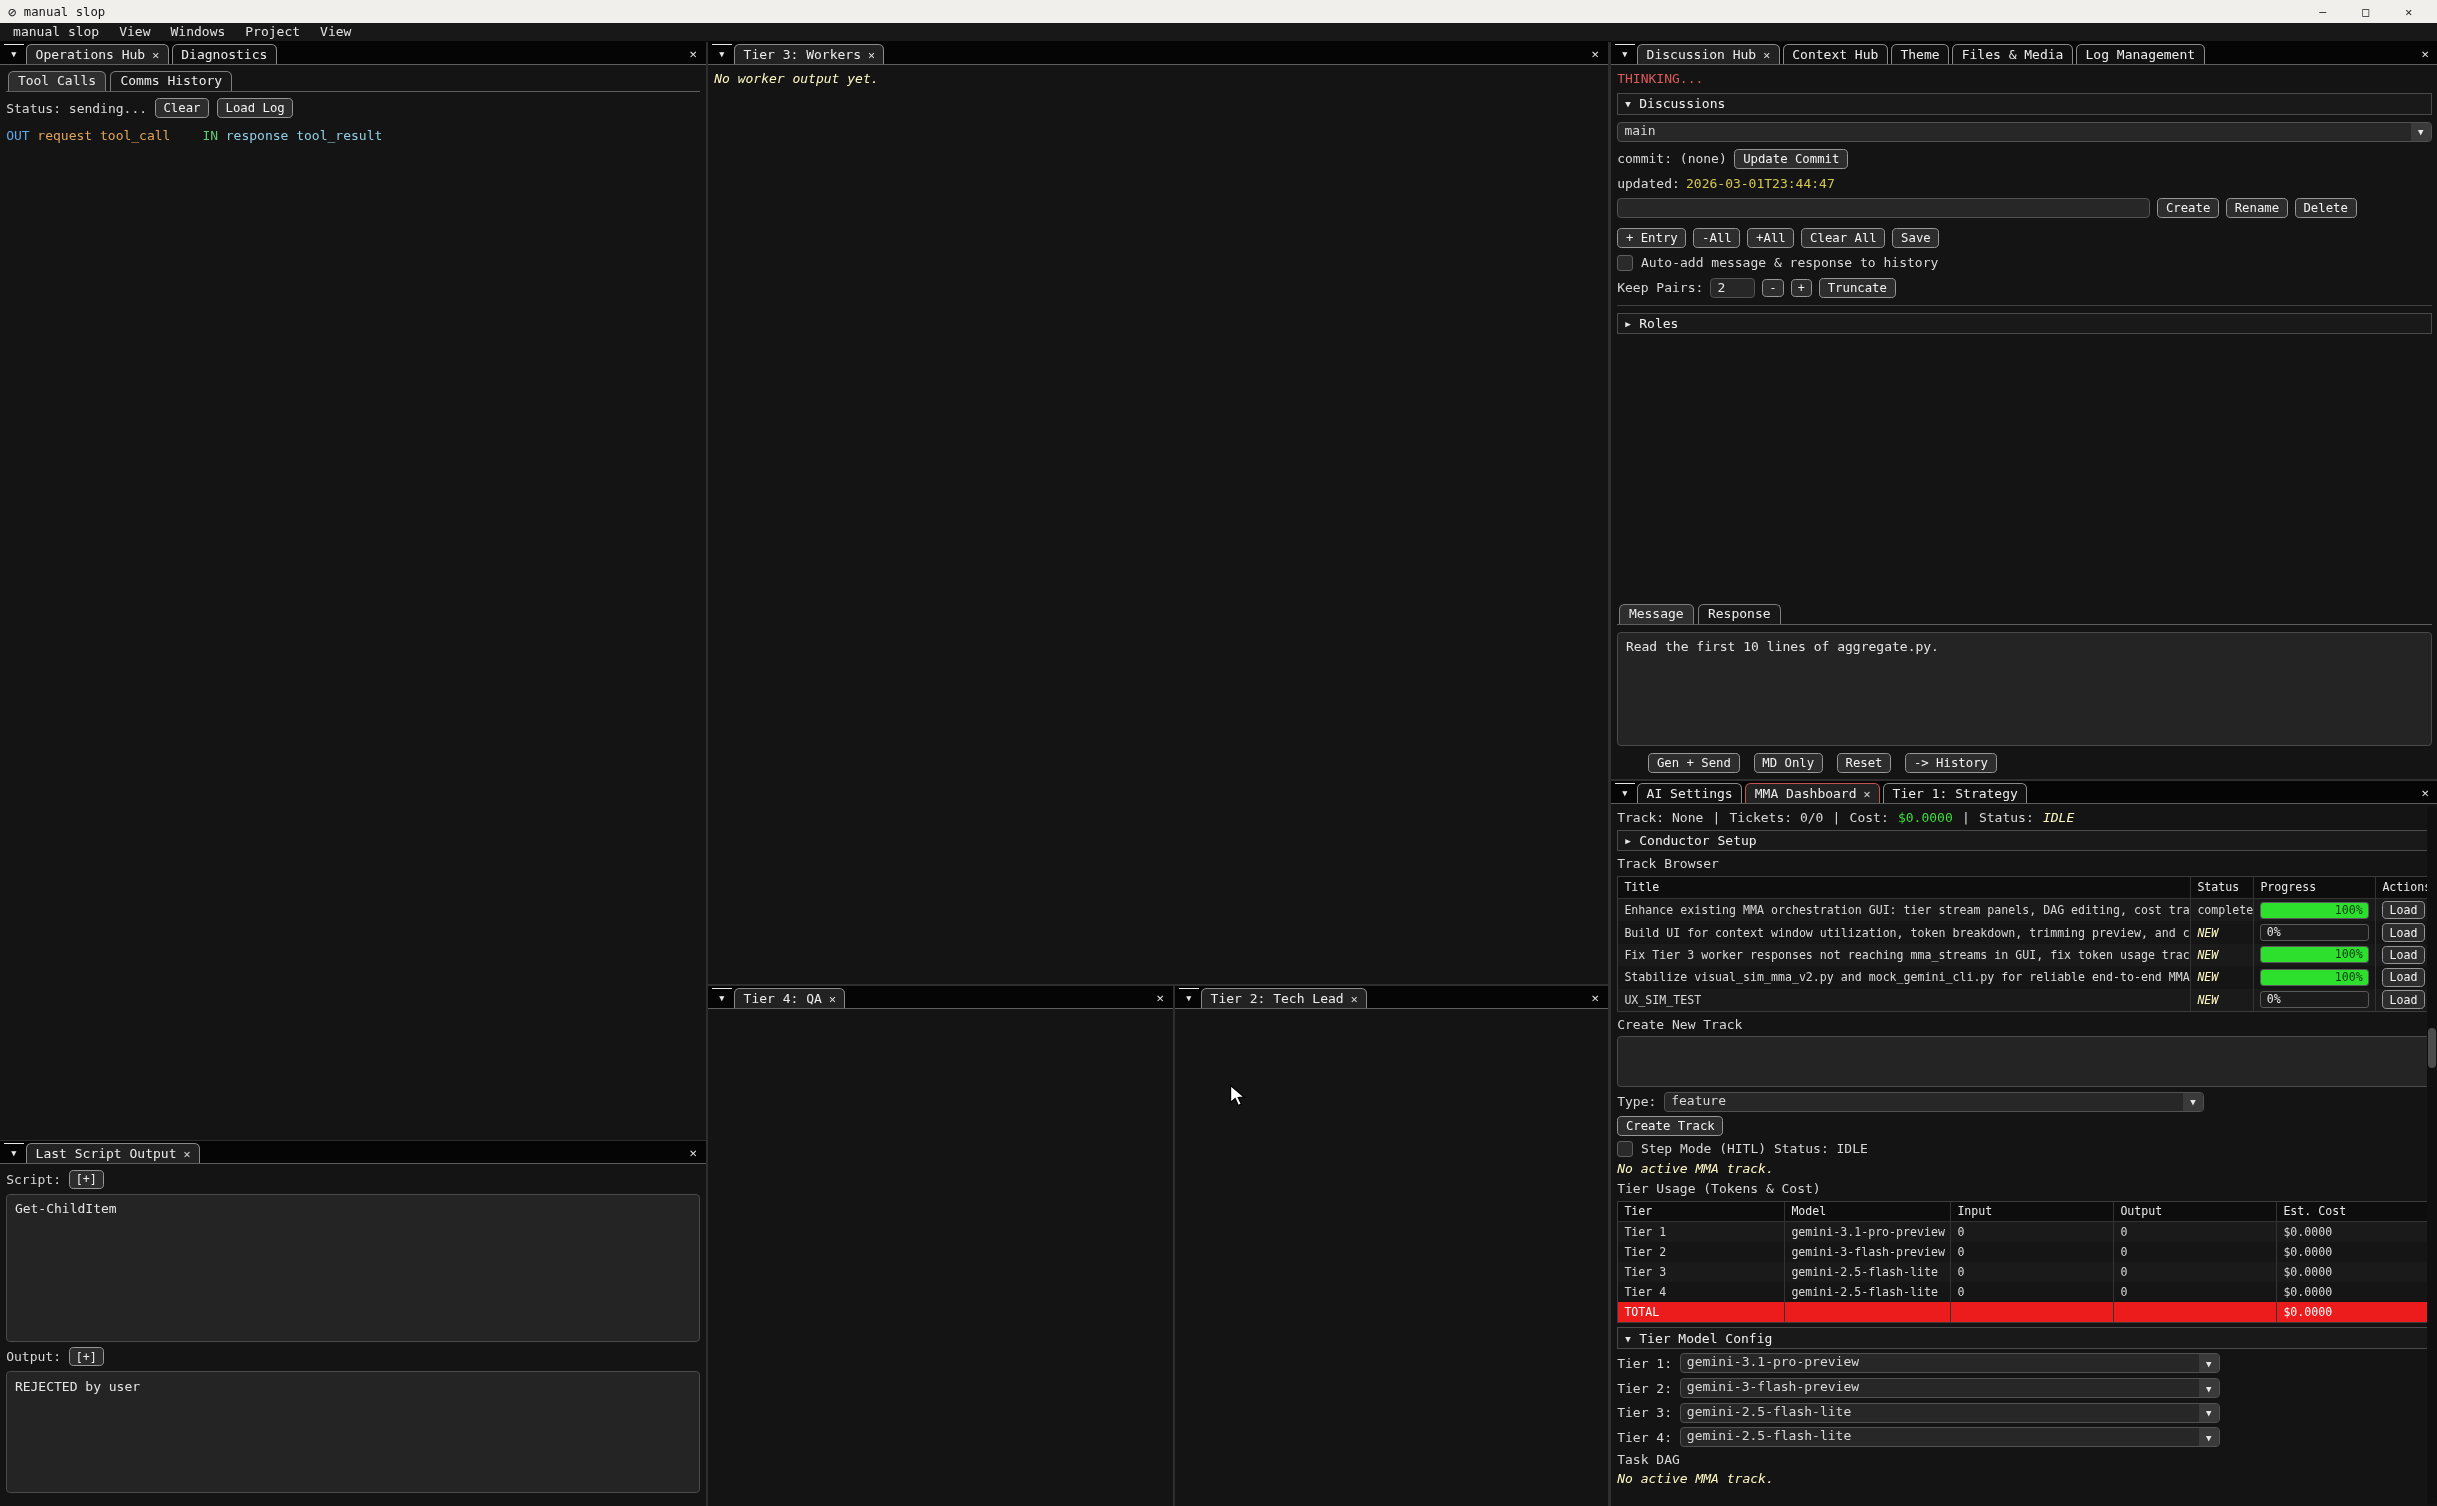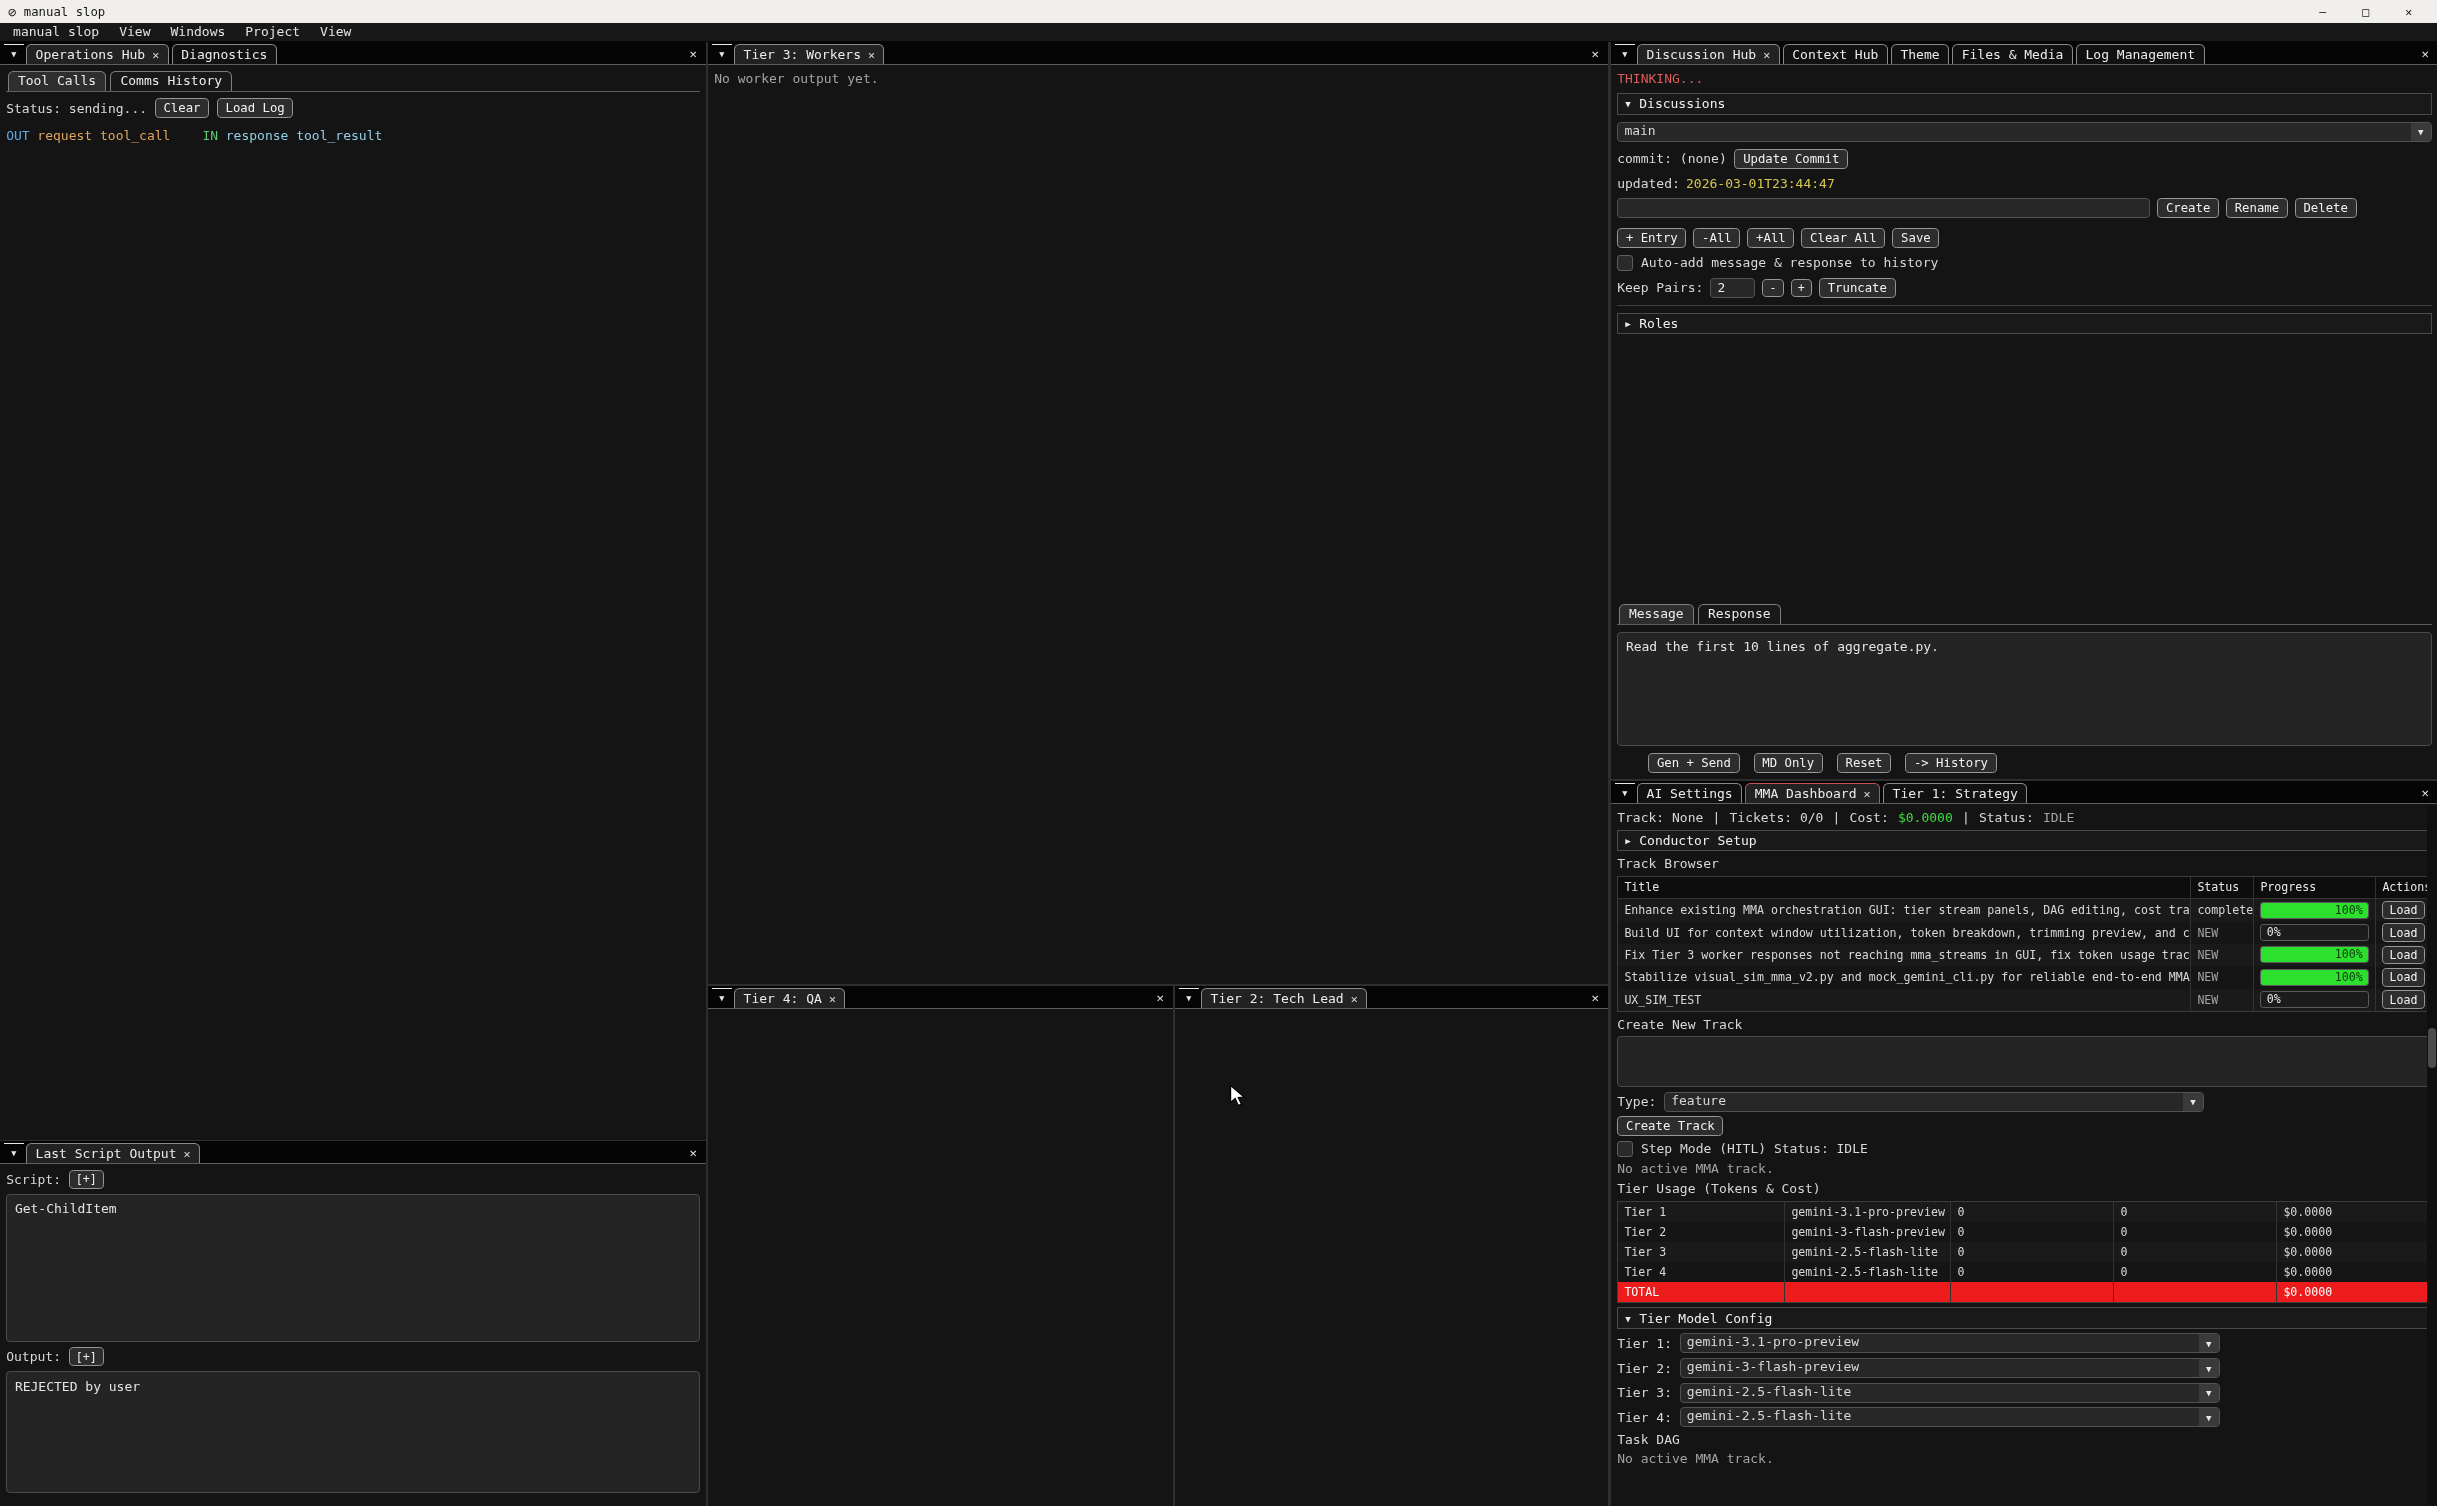--- a/index.html
+++ b/index.html
@@ -73,21 +73,21 @@
   .cheader {
     display:flex; align-items:center; gap:8.5px; background:#191919;
     border:0.8px solid #4a4a4a; height:21.6px; padding:0 7px; color:#f0f0f0; flex:0 0 auto;
   }
   .cheader .arrow { font-size:9.2px; color:#e8e8e8; }
   .textarea {
     background:#242424; border:0.8px solid #4a4a4a; border-radius:3.9px;
     padding:6.2px 7.7px; color:#e4e4e4; overflow:hidden; flex:0 0 auto; text-align:left;
   }
   .hr { height:0.8px; background:#3f3f3f; flex:0 0 auto; }
-  .dim { color:#a3a3a3; }
+  .dim { color:#fef9c3;font-style:italic; }
   .spacer { flex:1 1 auto; }
   
   .c-out  { color:#5fa8e8; }
   .c-outd { color:#e0a45c; }
   .c-in   { color:#62c973; }
   .c-ind  { color:#92cfe6; }
   .c-red  { color:#dd5a5a; }
   .c-yellow { color:#d6c84e; }
   .c-green  { color:#3ddd3d; }
   
@@ -432,20 +432,27 @@
     <div class="row">
       <button class="btn">Create Track</button>
     </div>
     <div class="row">
       <span class="checkbox"></span>
       <span>Step Mode (HITL) Status: IDLE</span>
     </div>
     <span class="dim">No active MMA track.</span>
     <span>Tier Usage (Tokens &amp; Cost)</span>
     <div class="table">
+      <div class="trow head usage-grid">
+        <div>Tier</div>
+        <div>Model</div>
+        <div>Input</div>
+        <div>Output</div>
+        <div>Est. Cost</div>
+      </div>
       <div class="trow usage-grid odd">
         <div>Tier 1</div>
         <div>gemini-3.1-pro-preview</div>
         <div>0</div>
         <div>0</div>
         <div>$0.0000</div>
       </div>
       <div class="trow usage-grid even">
         <div>Tier 2</div>
         <div>gemini-3-flash-preview</div>

